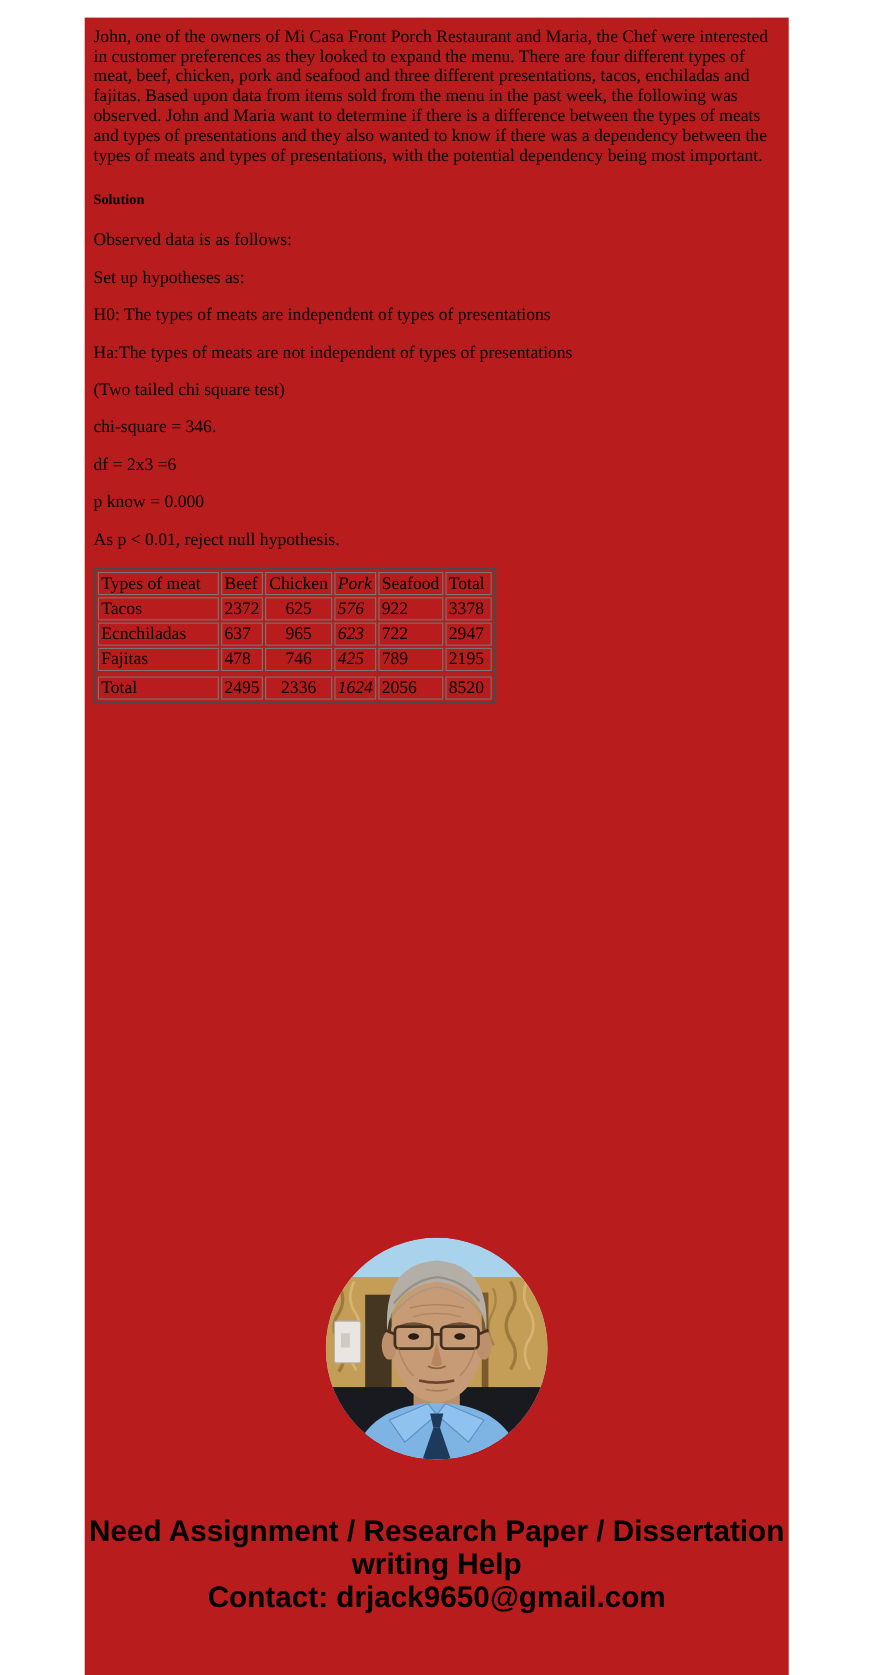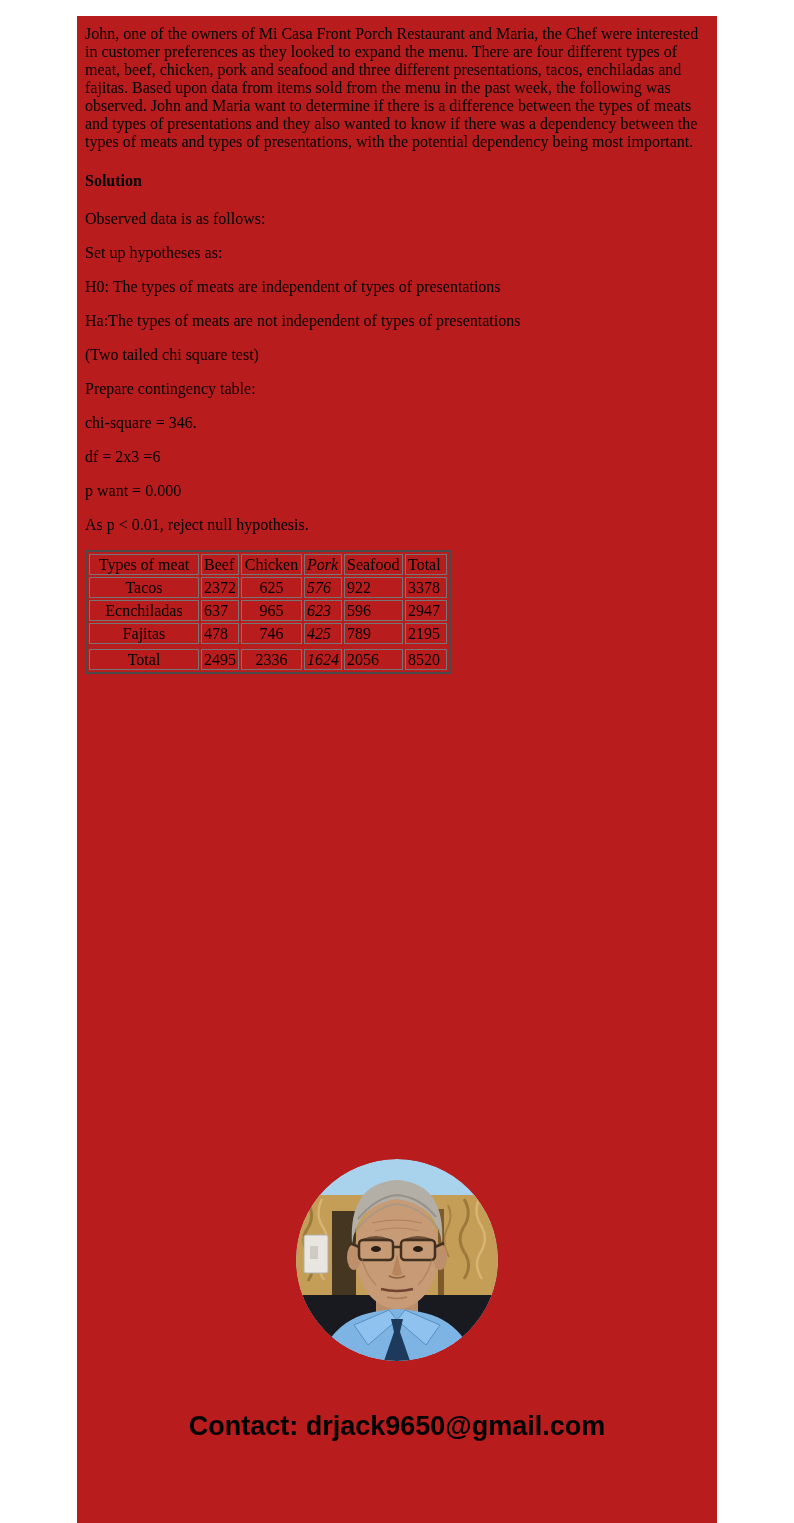--- a/index.html
+++ b/index.html
@@ -22,42 +22,42 @@
     padding: 0 8px;
   }
   p.body-text {
     margin: 16px 0;
   }
   p.intro {
     margin-top: 9px;
     margin-bottom: 16px;
   }
   h3.solution-heading {
-    font-size: 16px;
+    font-size: 13px;
     line-height: 21px;
     margin: 19px 0;
     font-weight: bold;
     font-family: "Liberation Serif", serif;
   }
   table.contingency {
     border-collapse: separate;
     border-spacing: 2px;
     border: 2px solid #4a4a4a;
     margin-top: 16px;
     font-size: 16px;
   }
   table.contingency td {
     border: 1px solid #767676;
     padding: 0 2px;
     height: 19px;
     line-height: 19px;
     white-space: nowrap;
     vertical-align: middle;
   }
-  table.contingency td.c0 { width: 104px; text-align: center; }
+  table.contingency td.c0 { width: 104px; }
   table.contingency td.c1 { width: 31px; }
   table.contingency td.c2 { width: 55px; text-align: center; }
   table.contingency td.c3 { width: 31px; font-style: italic; }
   table.contingency td.c4 { width: 53px; }
   table.contingency td.c5 { width: 36px; }
   table.contingency tr.gap td {
     border: none;
     height: 1px;
     padding: 0;
   }
@@ -95,24 +95,23 @@
 
     <p class="body-text intro">John, one of the owners of Mi Casa Front Porch Restaurant and Maria, the Chef were interested in customer preferences as they looked to expand the menu. There are four different types of meat, beef, chicken, pork and seafood and three different presentations, tacos, enchiladas and fajitas. Based upon data from items sold from the menu in the past week, the following was observed. John and Maria want to determine if there is a difference between the types of meats and types of presentations and they also wanted to know if there was a dependency between the types of meats and types of presentations, with the potential dependency being most important.</p>
 
     <h3 class="solution-heading">Solution</h3>
 
     <p class="body-text">Observed data is as follows:</p>
     <p class="body-text">Set up hypotheses as:</p>
     <p class="body-text">H0: The types of meats are independent of types of presentations</p>
     <p class="body-text">Ha:The types of meats are not independent of types of presentations</p>
     <p class="body-text">(Two tailed chi square test)</p>
-    <p class="body-text">Prepare contingency table:</p>
     <p class="body-text">chi-square = 346.</p>
     <p class="body-text">df = 2x3 =6</p>
-    <p class="body-text">p want = 0.000</p>
+    <p class="body-text">p know = 0.000</p>
     <p class="body-text">As p &lt; 0.01, reject null hypothesis.</p>
 
     <table class="contingency">
       <tbody>
         <tr>
           <td class="c0">Types of meat</td>
           <td class="c1">Beef</td>
           <td class="c2">Chicken</td>
           <td class="c3">Pork</td>
           <td class="c4">Seafood</td>
@@ -124,21 +123,21 @@
           <td class="c2">625</td>
           <td class="c3">576</td>
           <td class="c4">922</td>
           <td class="c5">3378</td>
         </tr>
         <tr>
           <td class="c0">Ecnchiladas</td>
           <td class="c1">637</td>
           <td class="c2">965</td>
           <td class="c3">623</td>
-          <td class="c4">596</td>
+          <td class="c4">722</td>
           <td class="c5">2947</td>
         </tr>
         <tr>
           <td class="c0">Fajitas</td>
           <td class="c1">478</td>
           <td class="c2">746</td>
           <td class="c3">425</td>
           <td class="c4">789</td>
           <td class="c5">2195</td>
         </tr>
@@ -231,15 +230,16 @@
 
         <path d="M66,100 Q70,116 80,126" stroke="#a5744f" stroke-width="1.5" fill="none" opacity="0.5"></path>
         <path d="M136,100 Q132,116 122,126" stroke="#a5744f" stroke-width="1.5" fill="none" opacity="0.5"></path>
       </g>
     </svg>
   </div>
 
   <div class="spacer-bottom"></div>
 
   <div class="footer-banner">
+    <div class="line">Need Assignment / Research Paper / Dissertation writing Help</div>
     <div class="line">Contact: drjack9650@gmail.com</div>
   </div>
 </div>
 
 </body></html>

